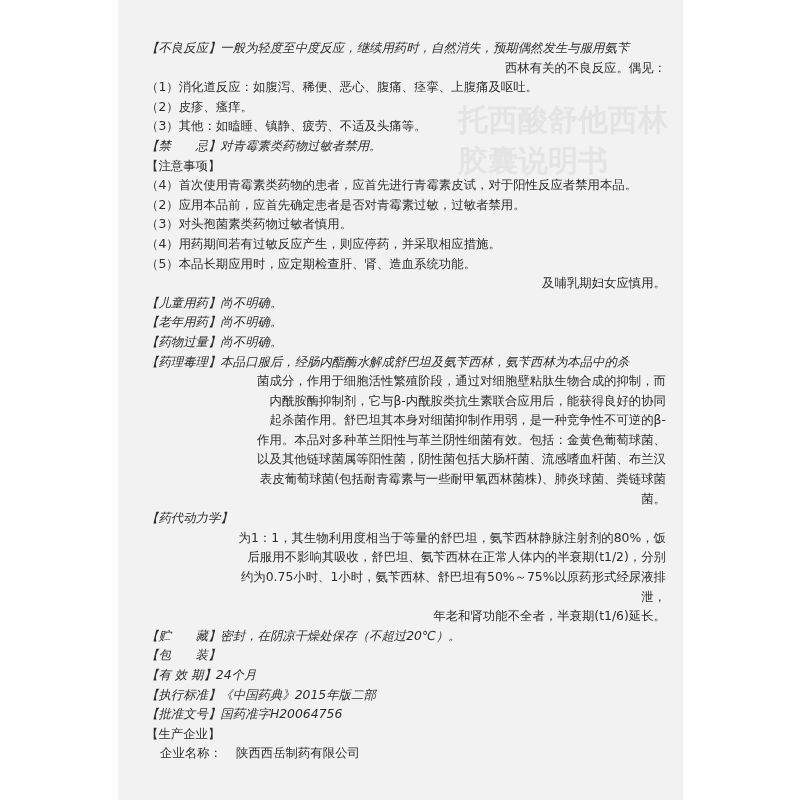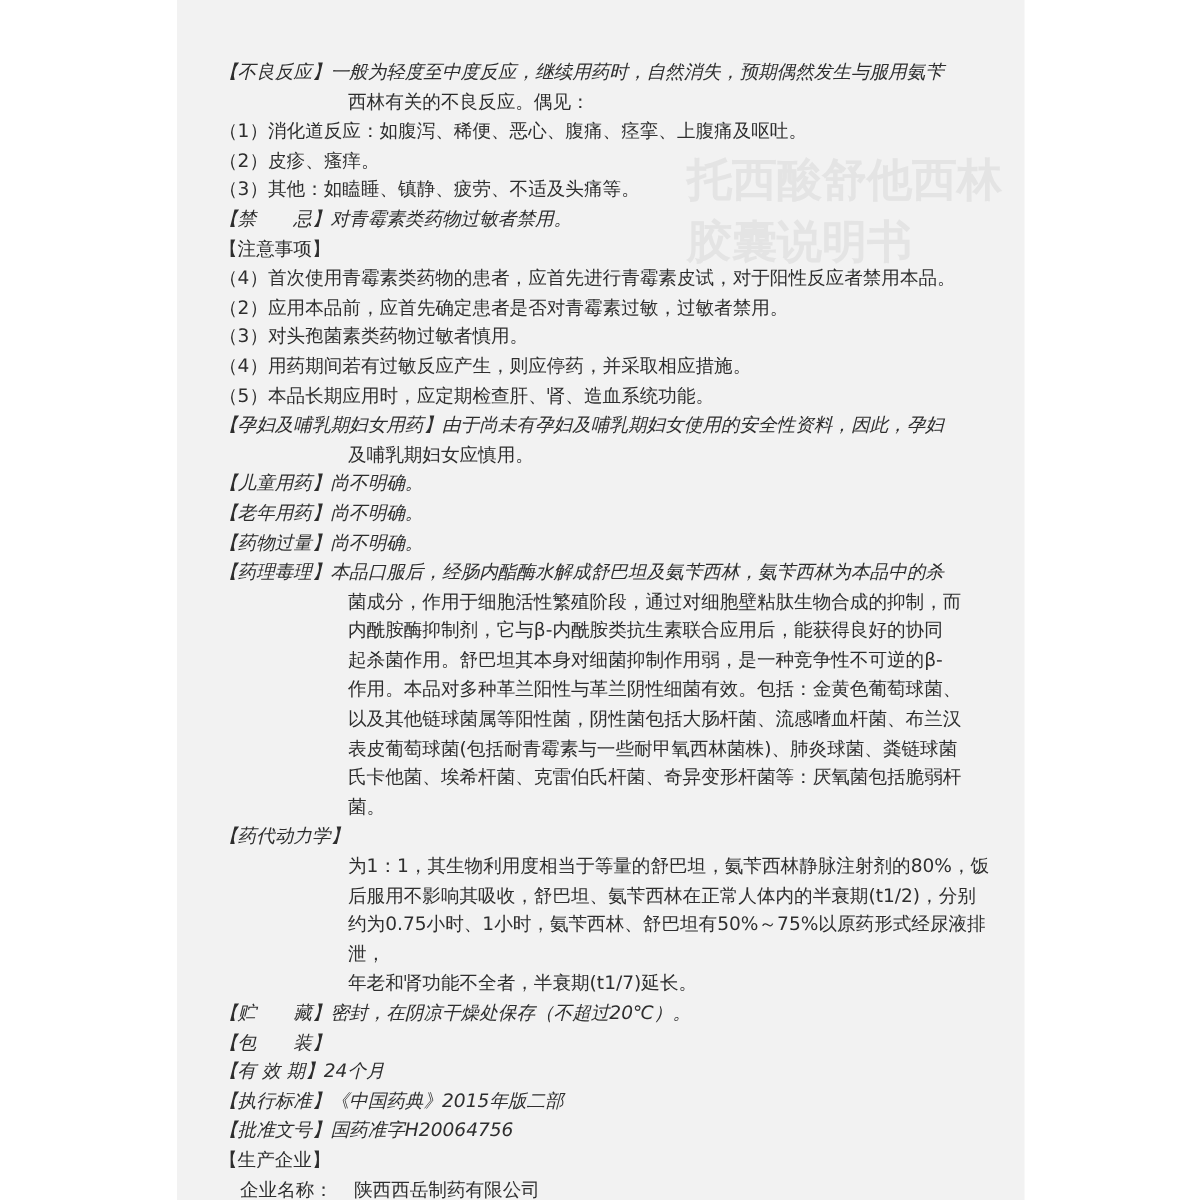--- a/index.html
+++ b/index.html
@@ -3,21 +3,21 @@
 <meta charset="utf-8">
 <style>
   html, body { margin:0; padding:0; }
   body { width:800px; height:800px; background:#ffffff; position:relative; overflow:hidden;
          font-family:"DejaVu Sans", sans-serif; color:#2e2e2e; }
   .paper { position:absolute; left:118px; top:0; width:565px; height:800px; background:#f2f2f2; }
   .ghost { position:absolute; color:#e4e4e4; font-weight:bold; }
   .content { position:absolute; left:146px; top:38px; width:520px; font-size:12.4px; line-height:19.6px; }
   .row { display:flex; white-space:nowrap;font-style:italic; }
   .lbl { flex:0 0 auto; }
-  .indent { padding-left:86px; }
+  .indent { padding-left:86px;text-align:right; }
   .mfg { padding-left:14px; }
   .k { display:inline-block; width:76px; }
 </style>
 </head>
 <body>
 
 <div class="paper">
   <div class="ghost" style="left:340px;top:100px;font-size:30px;">托西酸舒他西林胶囊说明书</div>
 </div>
 
@@ -36,24 +36,20 @@
     <span>对青霉素类药物过敏者禁用。</span>
   </div>
 
   <div>【注意事项】</div>
   <div>（4）首次使用青霉素类药物的患者，应首先进行青霉素皮试，对于阳性反应者禁用本品。</div>
   <div>（2）应用本品前，应首先确定患者是否对青霉素过敏，过敏者禁用。</div>
   <div>（3）对头孢菌素类药物过敏者慎用。</div>
   <div>（4）用药期间若有过敏反应产生，则应停药，并采取相应措施。</div>
   <div>（5）本品长期应用时，应定期检查肝、肾、造血系统功能。</div>
 
-  <div class="row">
-    <span class="lbl">【孕妇及哺乳期妇女用药】</span>
-    <span>由于尚未有孕妇及哺乳期妇女使用的安全性资料，因此，孕妇</span>
-  </div>
   <div class="indent">及哺乳期妇女应慎用。</div>
 
   <div class="row">
     <span class="lbl">【儿童用药】</span>
     <span>尚不明确。</span>
   </div>
   <div class="row">
     <span class="lbl">【老年用药】</span>
     <span>尚不明确。</span>
   </div>
@@ -65,30 +61,29 @@
   <div class="row">
     <span class="lbl">【药理毒理】</span>
     <span>本品口服后，经肠内酯酶水解成舒巴坦及氨苄西林，氨苄西林为本品中的杀</span>
   </div>
   <div class="indent">菌成分，作用于细胞活性繁殖阶段，通过对细胞壁粘肽生物合成的抑制，而</div>
   <div class="indent">内酰胺酶抑制剂，它与β-内酰胺类抗生素联合应用后，能获得良好的协同</div>
   <div class="indent">起杀菌作用。舒巴坦其本身对细菌抑制作用弱，是一种竞争性不可逆的β-</div>
   <div class="indent">作用。本品对多种革兰阳性与革兰阴性细菌有效。包括：金黄色葡萄球菌、</div>
   <div class="indent">以及其他链球菌属等阳性菌，阴性菌包括大肠杆菌、流感嗜血杆菌、布兰汉</div>
   <div class="indent">表皮葡萄球菌(包括耐青霉素与一些耐甲氧西林菌株)、肺炎球菌、粪链球菌</div>
-  <div class="indent">氏卡他菌、埃希杆菌、克雷伯氏杆菌、奇异变形杆菌等：厌氧菌包括脆弱杆</div>
   <div class="indent">菌。</div>
 
   <div class="row">
     <span class="lbl">【药代动力学】</span>
   </div>
   <div class="indent">为1：1，其生物利用度相当于等量的舒巴坦，氨苄西林静脉注射剂的80%，饭</div>
   <div class="indent">后服用不影响其吸收，舒巴坦、氨苄西林在正常人体内的半衰期(t1/2)，分别</div>
   <div class="indent">约为0.75小时、1小时，氨苄西林、舒巴坦有50%～75%以原药形式经尿液排泄，</div>
-  <div class="indent">年老和肾功能不全者，半衰期(t1/7)延长。</div>
+  <div class="indent">年老和肾功能不全者，半衰期(t1/6)延长。</div>
 
   <div class="row">
     <span class="lbl">【贮　　藏】</span>
     <span>密封，在阴凉干燥处保存（不超过20℃）。</span>
   </div>
   <div class="row">
     <span class="lbl">【包　　装】</span>
   </div>
   <div class="row">
     <span class="lbl">【有 效 期】</span>

